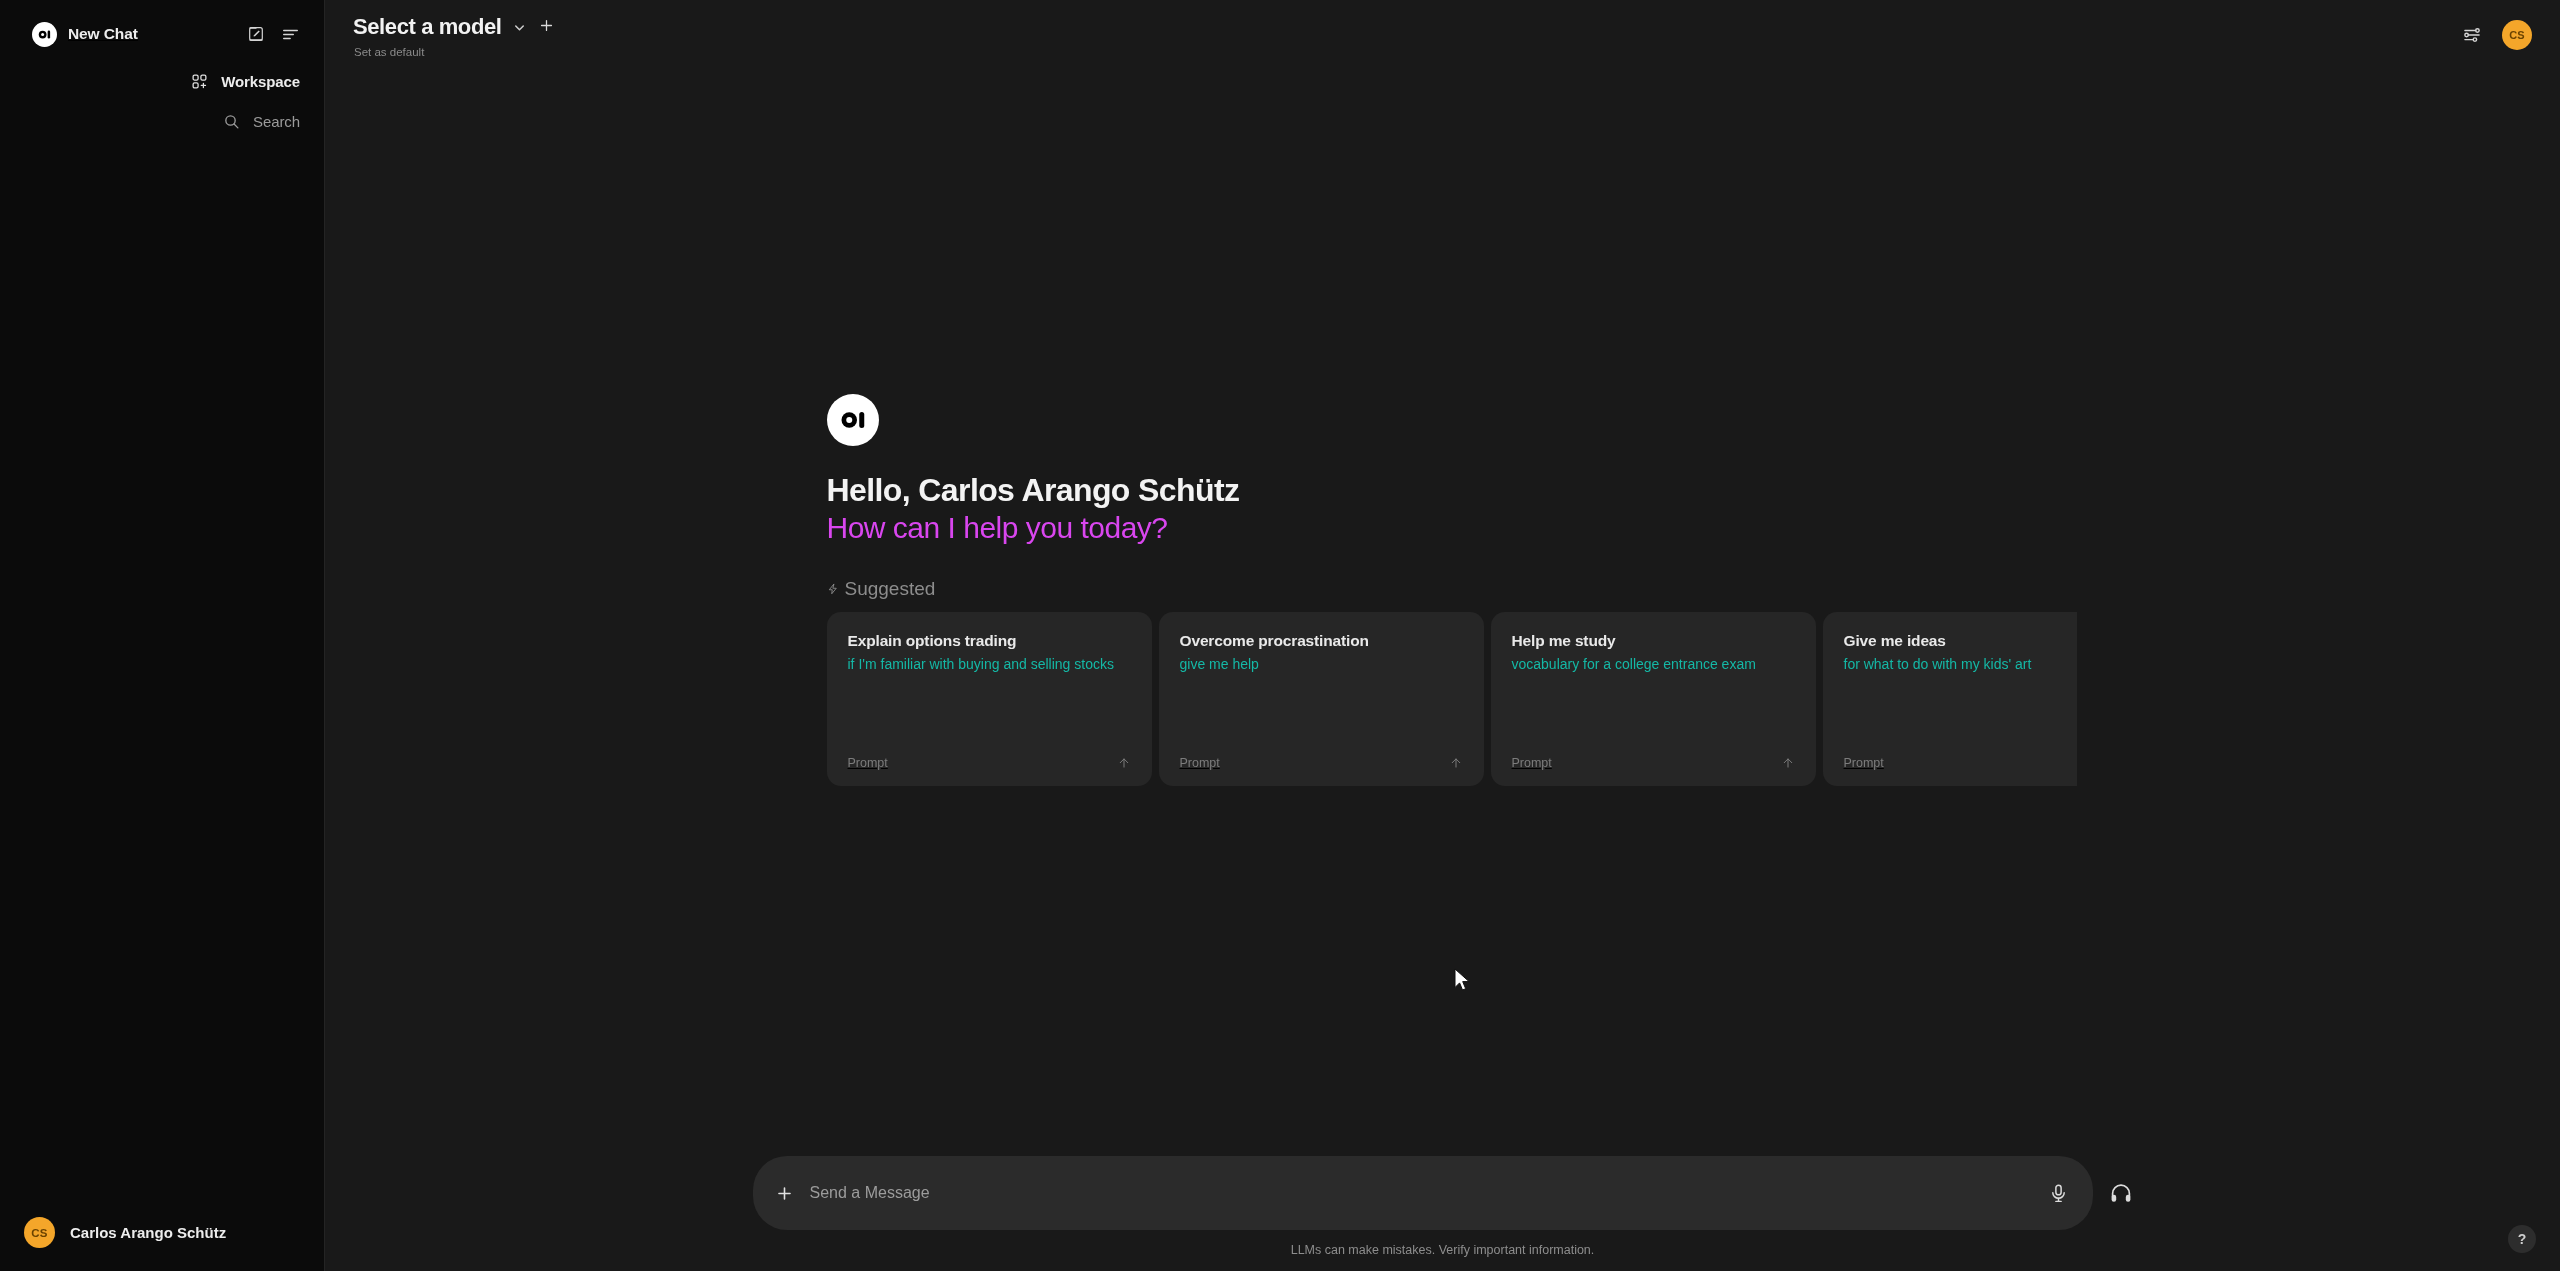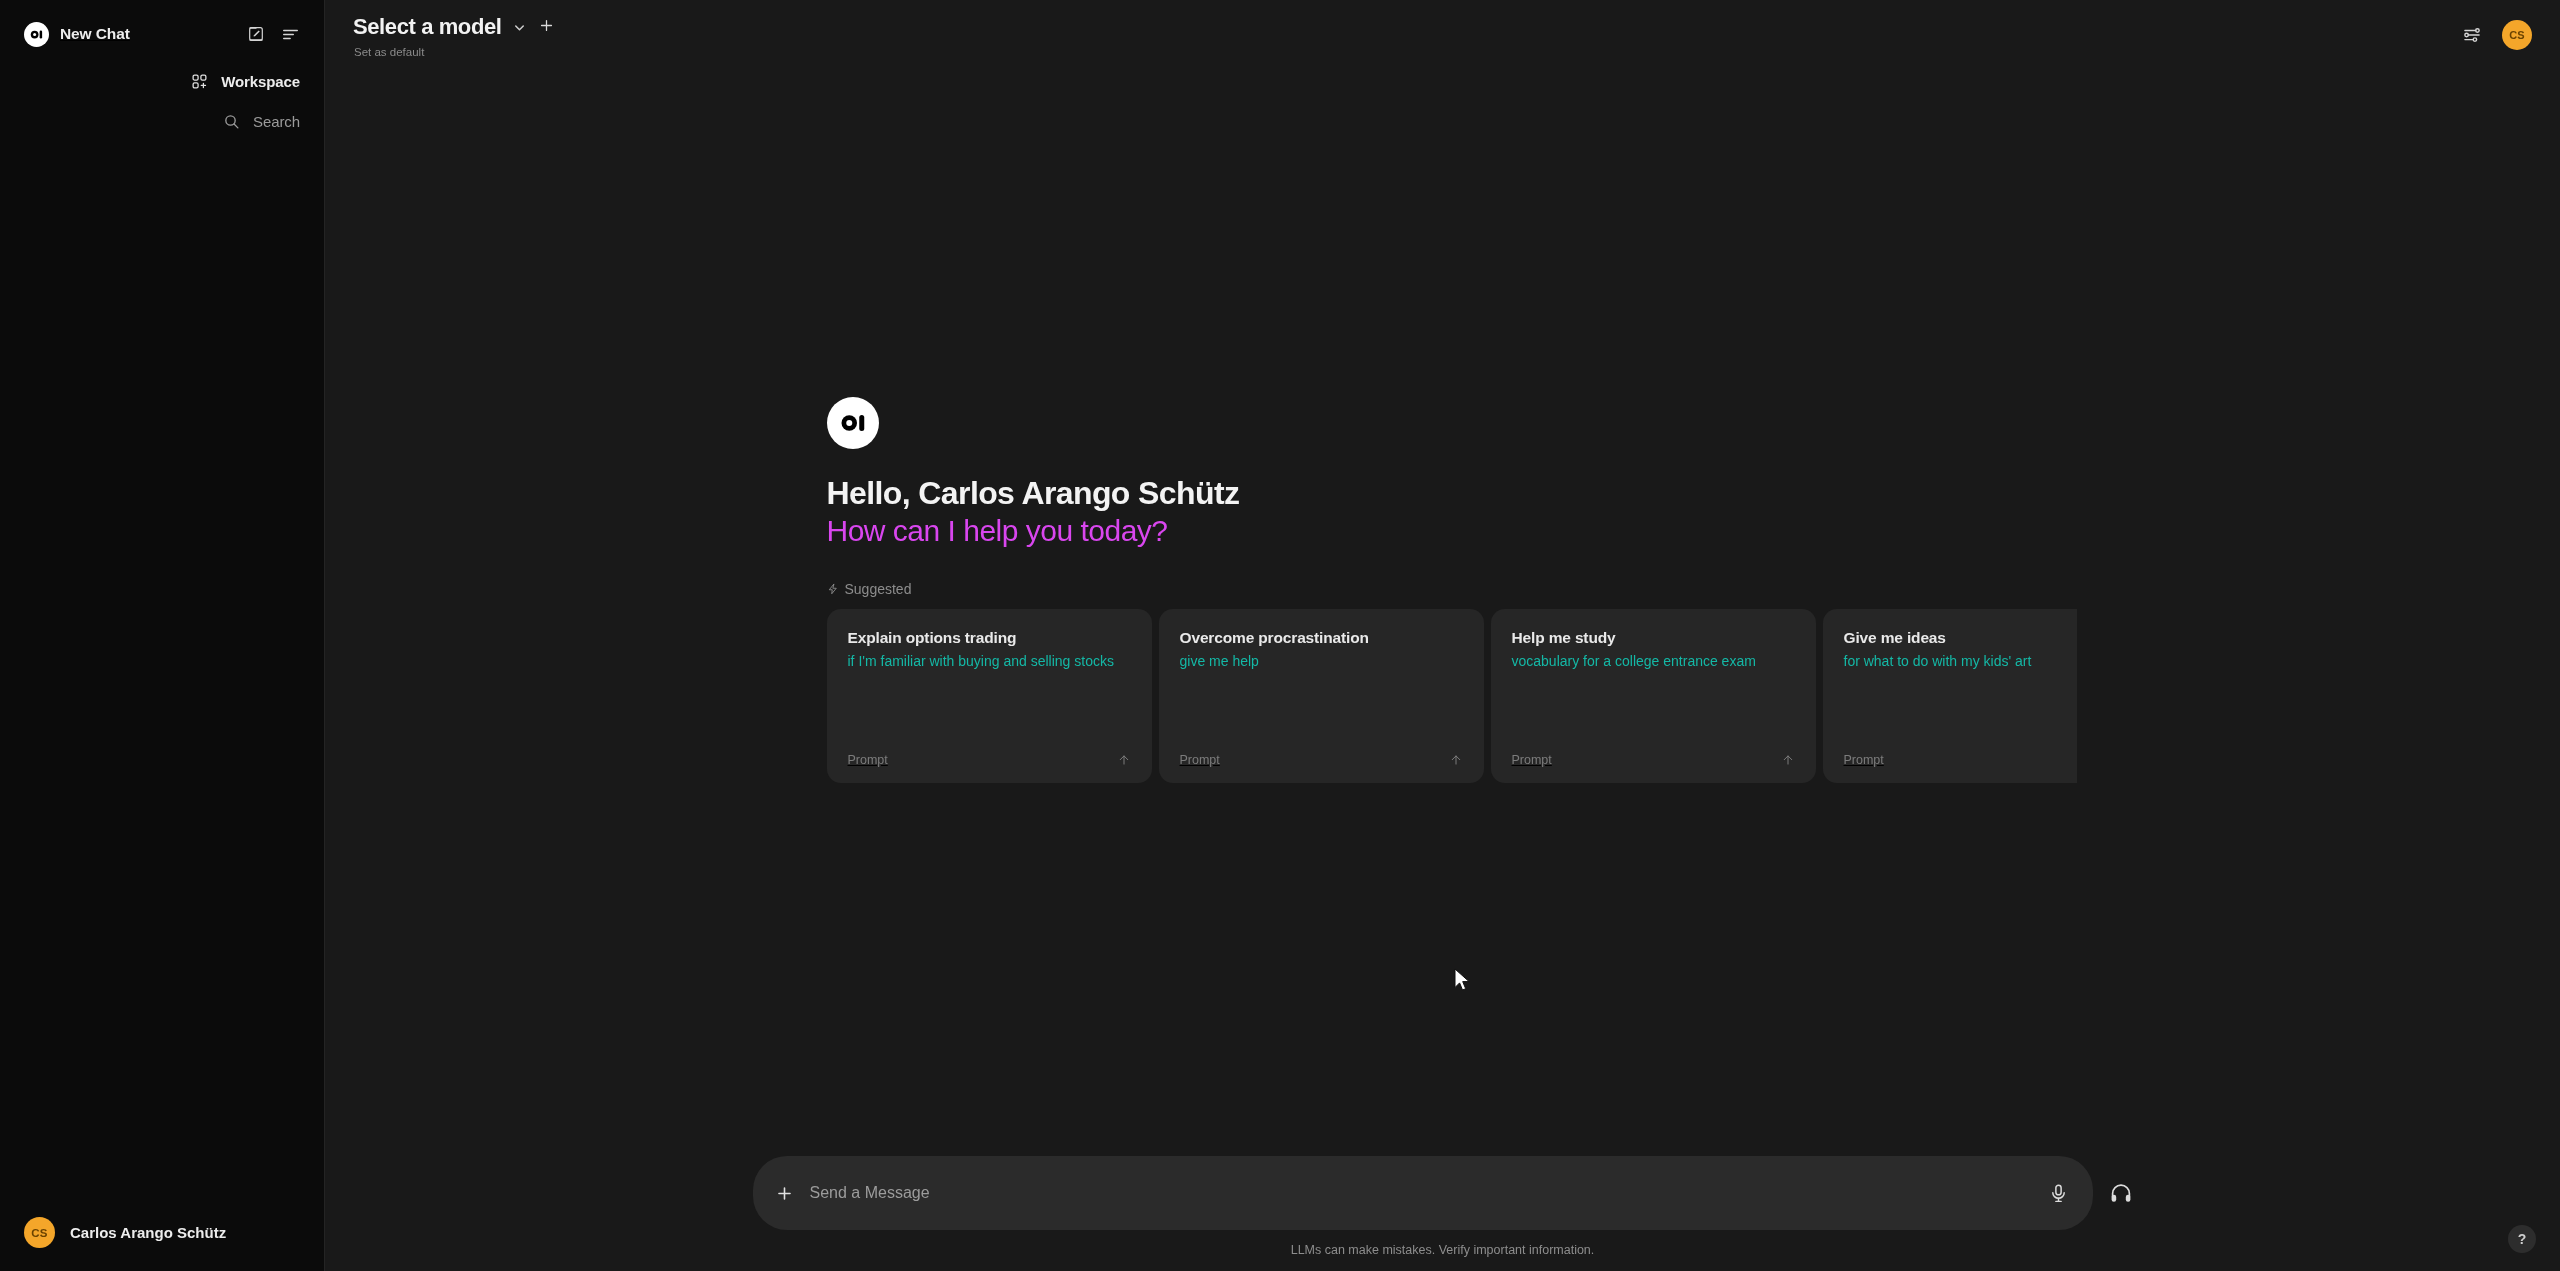--- a/index.html
+++ b/index.html
@@ -13,21 +13,21 @@
 
   
   #sidebar {
     width: 325px; height: 1271px;
     background: #0b0b0b;
     border-right: 1px solid #242424;
     flex: 0 0 325px;
     position: relative;
     display: flex; flex-direction: column;
   }
-  .sb-top { padding: 13px 14px 0 14px; text-decoration: underline; }
+  .sb-top { padding: 13px 14px 0 22px; text-decoration: underline; }
   .sb-row {
     display: flex; align-items: center;
     height: 42px; border-radius: 8px;
     padding: 0 10px; gap: 11px;
     cursor: pointer;
   }
   .logo-badge {
     width: 25px; height: 25px; border-radius: 50%;
     background: #ffffff; flex: 0 0 25px;
     display: flex; align-items: center; justify-content: center;
@@ -122,21 +122,21 @@
   .greet-hello {
     color: #f3f3f3; font-size: 32px; font-weight: 700;
     letter-spacing: -0.6px; line-height: 1.16;
   }
   .greet-sub {
     color: #d946ef; font-size: 30px; font-weight: 400;
     letter-spacing: -0.5px; line-height: 1.16; margin-top: 2px;
   }
   .suggested-row {
     display: flex; align-items: center; gap: 6px;
-    color: #8d8d8d; font-size: 14px; margin-top: 32px; margin-bottom: 12px;
+    color: #8d8d8d; font-size: 19px; margin-top: 32px; margin-bottom: 12px;
   }
   .bolt { display: flex; align-items: center; color: #8d8d8d; }
 
   .cards {
     display: flex; gap: 7px; overflow: hidden;
     width: 1250px;
   }
   .card {
     flex: 0 0 325px; width: 325px; height: 174px;
     background: #262626; border-radius: 14px;

